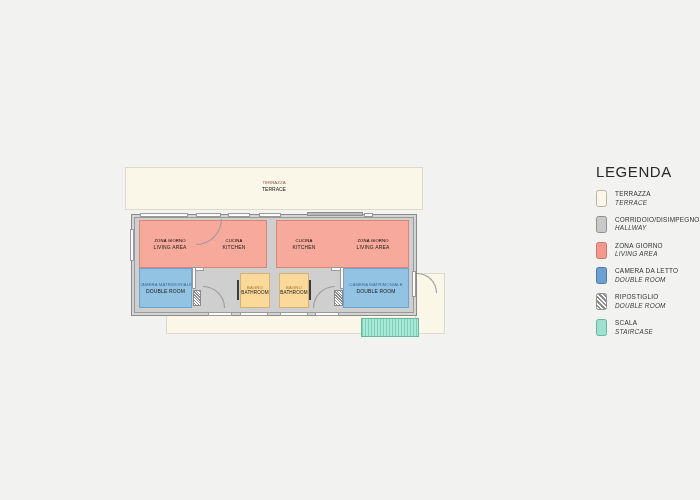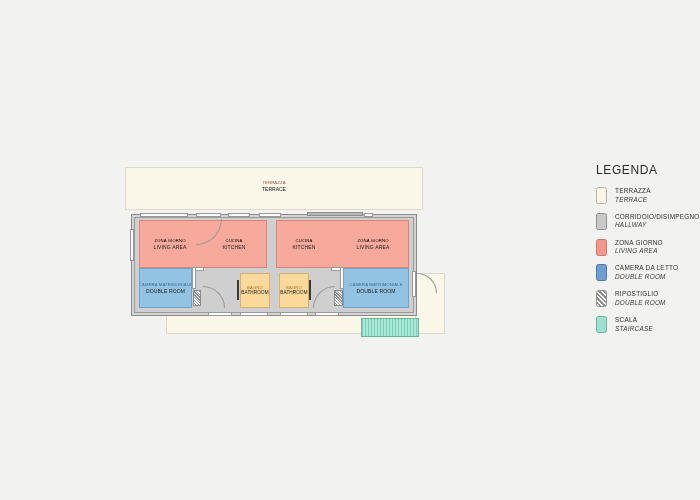--- a/index.html
+++ b/index.html
@@ -146,21 +146,21 @@
   .terrace-label .en { font-size: 5px;   color: #20201e; display:block; }
 
   
   #legend {
     position: absolute;
     left: 596px;
     top: 163px;
     width: 104px;
   }
   #legend-title {
-    font-size: 12px;
+    font-size: 15px;
     letter-spacing: 0.6px;
     color: #2a2a2a;
     margin-bottom: 10px;
     font-weight: normal;
   }
   .legend-row {
     display: flex;
     align-items: center;
     margin-bottom: 8.5px;
   }

